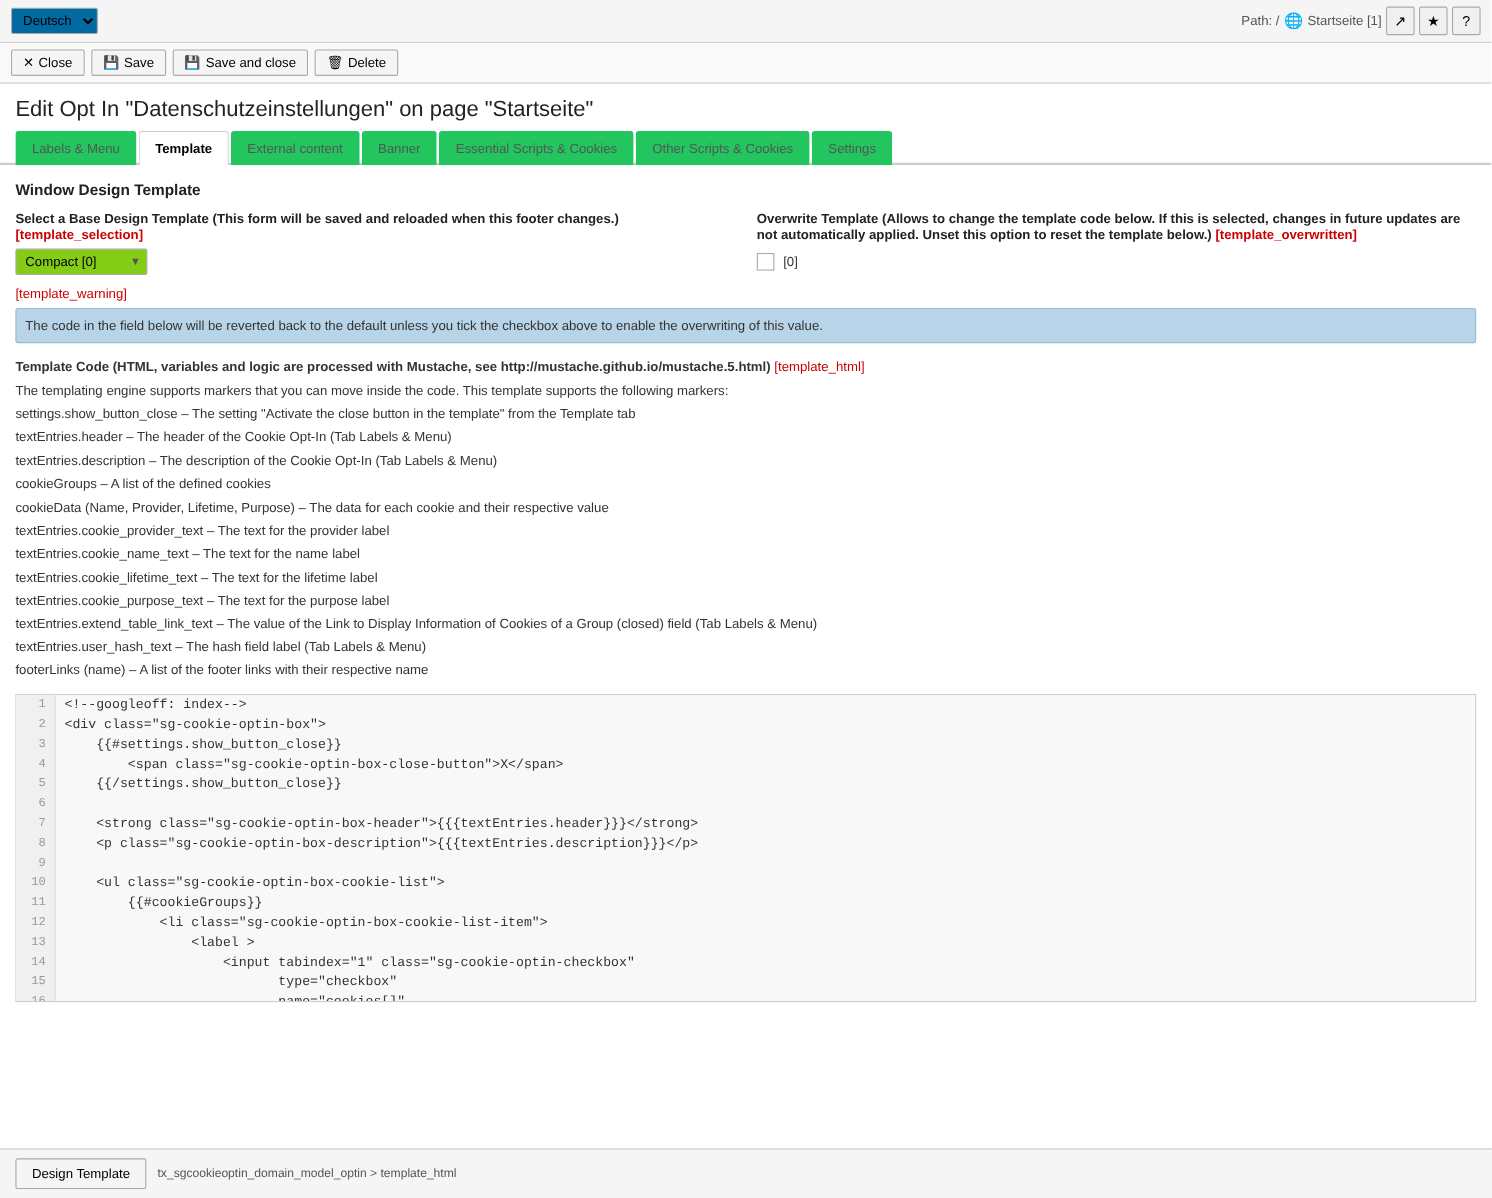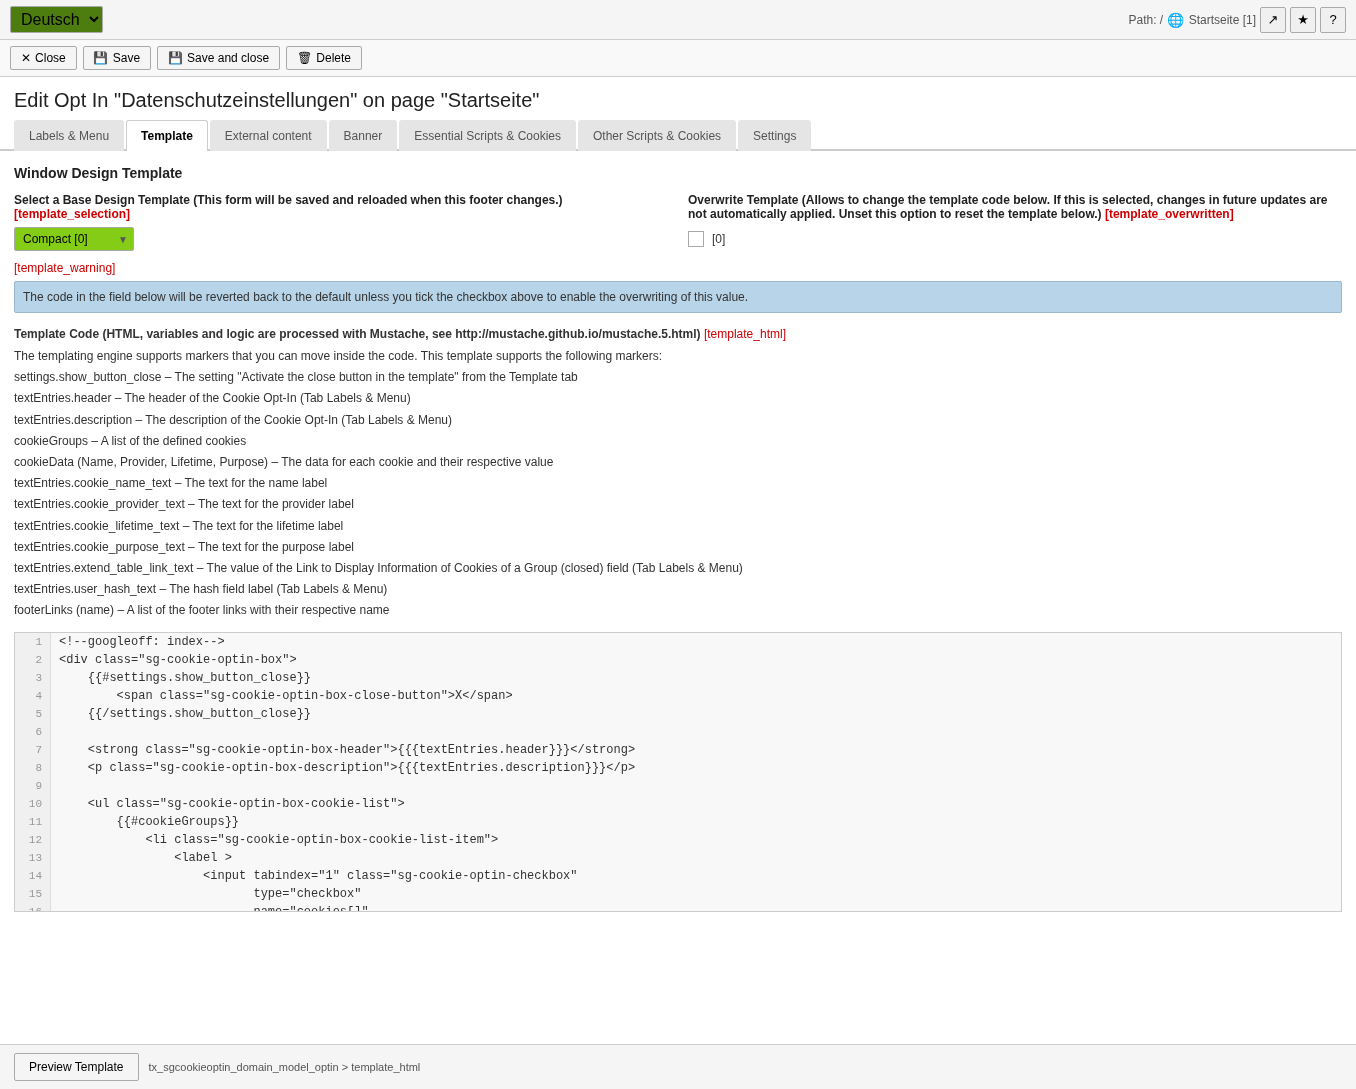--- a/index.html
+++ b/index.html
@@ -5,22 +5,22 @@
     * { box-sizing: border-box; margin: 0; padding: 0; }
     body { font-family: Arial, sans-serif; font-size: 13px; background: #fff; color: #333; }
 
     
     .top-bar {
       display: flex; align-items: center; justify-content: space-between;
       padding: 6px 10px; border-bottom: 1px solid #ccc; background: #f5f5f5;
     }
     .top-bar-left { display: flex; align-items: center; gap: 6px; }
     .lang-select {
-      padding: 3px 6px; border: 1px solid #aaa; background: #4d7c0f;
-      font-size: 16px; border-radius: 2px;
+      padding: 3px 6px; border: 1px solid #aaa; background: #0369a1;
+      font-size: 12px; border-radius: 2px;
     }
     .top-bar-right { display: flex; align-items: center; gap: 4px; font-size: 12px; color: #555; }
     .path-text { font-size: 12px; color: #555; }
     .globe-icon { color: #4a86c8; font-size: 14px; }
     .top-bar-icons { display: flex; gap: 4px; }
     .icon-btn {
       width: 26px; height: 26px; border: 1px solid #aaa; background: #f0f0f0;
       cursor: pointer; display: flex; align-items: center; justify-content: center;
       font-size: 13px; border-radius: 2px;
     }
@@ -44,21 +44,21 @@
     }
 
     
     .tabs {
       display: flex; border-bottom: 2px solid #ccc;
       padding: 0 14px; gap: 0;
     }
     .tab {
       padding: 8px 14px; cursor: pointer; font-size: 12px;
       border: 1px solid transparent; border-bottom: none;
-      margin-bottom: -2px; background: #e5e5e5; color: #555;
+      margin-bottom: -2px; background: #22c55e; color: #555;
       border-radius: 3px 3px 0 0; margin-right: 2px;
     }
     .tab.active {
       background: #fff; border-color: #ccc; border-bottom-color: #fff;
       color: #000; font-weight: bold;
     }
 
     
     .main-content { padding: 14px; }
 
@@ -235,22 +235,22 @@
       <span class="template-var">[template_html]</span>
     </div>
 
     <div class="description-block" id="desc-block">
         <p>The templating engine supports markers that you can move inside the code. This template supports the following markers:</p>
         <p>settings.show_button_close – The setting "Activate the close button in the template" from the Template tab</p>
         <p>textEntries.header – The header of the Cookie Opt-In (Tab Labels &amp; Menu)</p>
         <p>textEntries.description – The description of the Cookie Opt-In (Tab Labels &amp; Menu)</p>
         <p>cookieGroups – A list of the defined cookies</p>
         <p>cookieData (Name, Provider, Lifetime, Purpose) – The data for each cookie and their respective value</p>
+        <p>textEntries.cookie_provider_text – The text for the provider label</p>
         <p>textEntries.cookie_name_text – The text for the name label</p>
-        <p>textEntries.cookie_provider_text – The text for the provider label</p>
         <p>textEntries.cookie_lifetime_text – The text for the lifetime label</p>
         <p>textEntries.cookie_purpose_text – The text for the purpose label</p>
         <p>textEntries.extend_table_link_text – The value of the Link to Display Information of Cookies of a Group (closed) field (Tab Labels &amp; Menu)</p>
         <p>textEntries.user_hash_text – The hash field label (Tab Labels &amp; Menu)</p>
         <p>footerLinks (name) – A list of the footer links with their respective name</p>
       </div>
 
     <div class="code-editor-wrap">
       <div class="code-editor" id="code-editor">
           <div class="code-line">
@@ -316,15 +316,15 @@
           <div class="code-line">
             <span class="line-num">16</span>
             <span class="line-content">                           name="cookies[]"</span>
           </div>
         </div>
     </div>
   </div>
 </div>
 
 <div class="bottom-bar">
-  <button class="preview-btn">Preview Template</button>
+  <button class="preview-btn">Design Template</button>
   <span class="field-path">tx_sgcookieoptin_domain_model_optin &gt; template_html</span>
 </div>
 
 </body></html>

